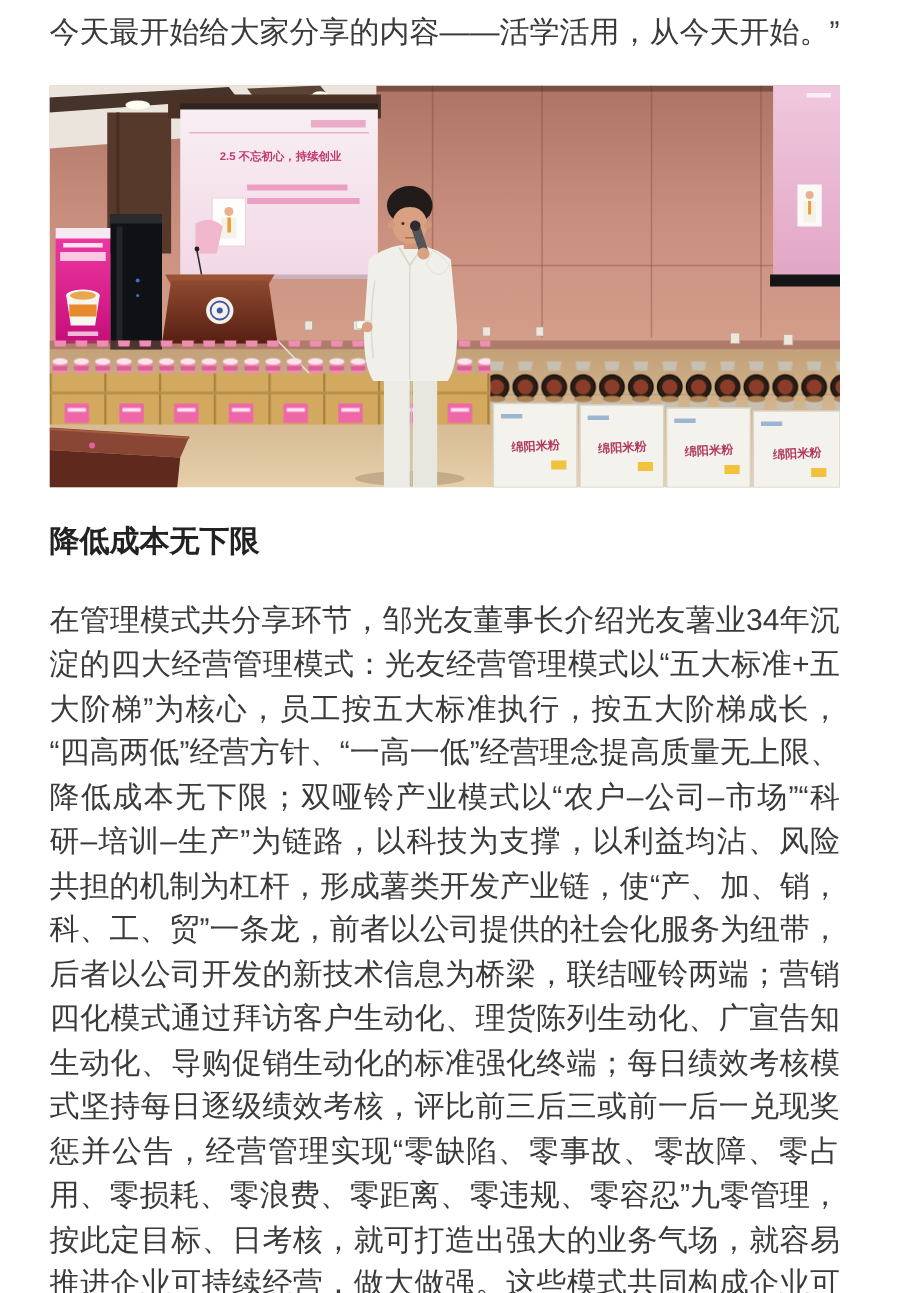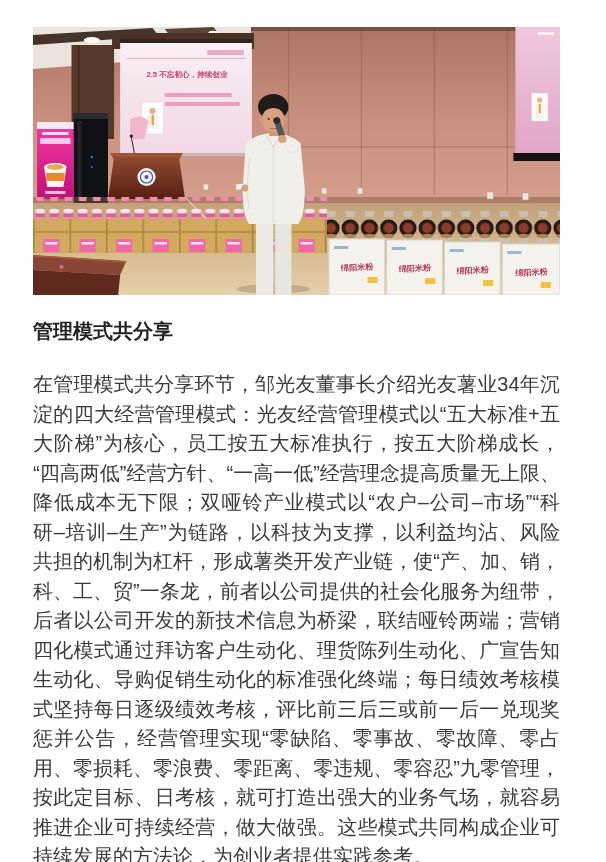--- a/index.html
+++ b/index.html
@@ -18,20 +18,21 @@
   }
   figure.photo-wrap{margin:19px 0 0;padding:0;text-align:center;}
   svg.photo{display:block;width:100%;height:268px;}
   svg text{font-family:"Liberation Sans","DejaVu Sans",sans-serif;}
 </style>
 </head>
 <body>
 
 <div class="page">
 
+  <p class="intro">今天最开始给大家分享的内容——活学活用，从今天开始。”</p>
 
   <figure class="photo-wrap">
     <svg class="photo" viewBox="0 0 520 268" preserveAspectRatio="none" role="img">
       <defs>
         <linearGradient id="wallG" x1="0" y1="0" x2="0" y2="1">
           <stop offset="0" stop-color="#ad7466"></stop>
             <stop offset="0.45" stop-color="#c98f7e"></stop>
             <stop offset="1" stop-color="#d7a38f"></stop>
         </linearGradient>
         <linearGradient id="screenG" x1="0" y1="0" x2="0" y2="1">
@@ -222,17 +223,17 @@
           <rect x="241" y="94" width="6" height="18" rx="2" fill="#53535a"></rect>
           <circle cx="244" cy="93" r="3.5" fill="#2c2c31"></circle>
         </g>
         <circle cx="246" cy="112" r="4" fill="#d9a181"></circle>
         <rect x="202" y="157" width="9" height="5" rx="1" fill="#fbfbf9" stroke="#c9c9c4" stroke-width="0.5"></rect>
         <circle cx="209" cy="161" r="3.5" fill="#d9a181"></circle>
       </g>
     </svg>
   </figure>
 
-  <h2 class="section-heading">管理模式共分享</h2>
+  <h2 class="section-heading">降低成本无下限</h2>
 
   <p class="body-text">在管理模式共分享环节，邹光友董事长介绍光友薯业34年沉淀的四大经营管理模式：光友经营管理模式以“五大标准+五大阶梯”为核心，员工按五大标准执行，按五大阶梯成长，“四高两低”经营方针、“一高一低”经营理念提高质量无上限、降低成本无下限；双哑铃产业模式以“农户–公司–市场”“科研–培训–生产”为链路，以科技为支撑，以利益均沾、风险共担的机制为杠杆，形成薯类开发产业链，使“产、加、销，科、工、贸”一条龙，前者以公司提供的社会化服务为纽带，后者以公司开发的新技术信息为桥梁，联结哑铃两端；营销四化模式通过拜访客户生动化、理货陈列生动化、广宣告知生动化、导购促销生动化的标准强化终端；每日绩效考核模式坚持每日逐级绩效考核，评比前三后三或前一后一兑现奖惩并公告，经营管理实现“零缺陷、零事故、零故障、零占用、零损耗、零浪费、零距离、零违规、零容忍”九零管理，按此定目标、日考核，就可打造出强大的业务气场，就容易推进企业可持续经营，做大做强。这些模式共同构成企业可持续发展的方法论，为创业者提供实践参考。</p>
 
 </div>
 
 </body></html>

